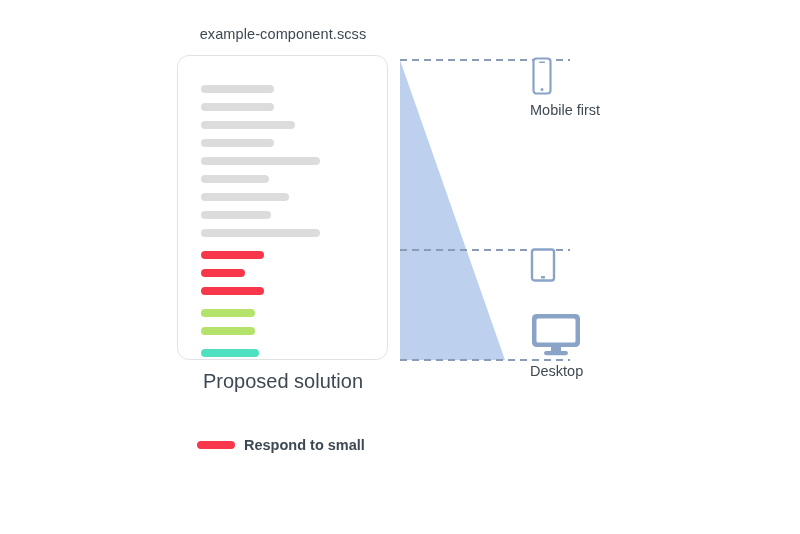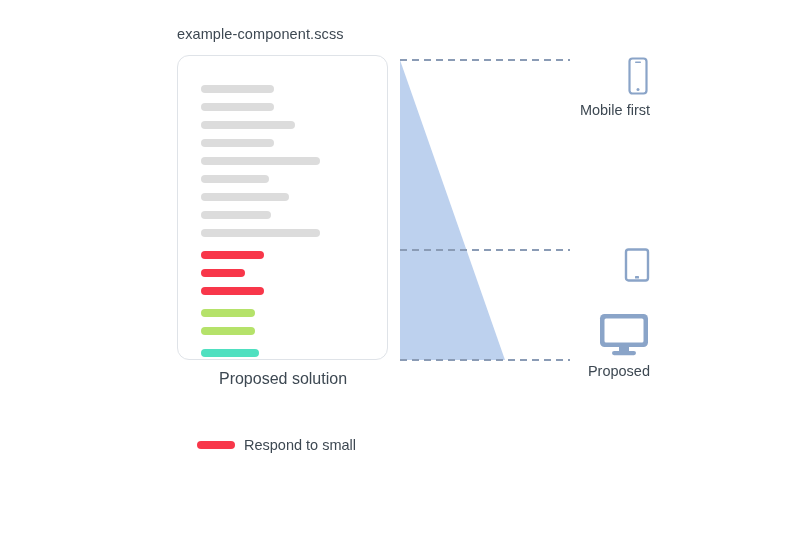--- a/index.html
+++ b/index.html
@@ -20,21 +20,21 @@
     position: absolute;
     inset: 0;
   }
 
   
   #card-title {
     position: absolute;
     left: 177px;
     top: 26px;
     width: 212px;
-    text-align: left;
+    text-align: center;
     font-size: 14.5px;
     color: #3d4852;
     letter-spacing: 0.1px;
   }
 
   
   #code-card {
     position: absolute;
     left: 177px;
     top: 55px;
@@ -65,37 +65,37 @@
 
   .gap-sm { margin-bottom: 14px; }
 
   
   #card-caption {
     position: absolute;
     left: 177px;
     top: 370px;
     width: 212px;
     text-align: center;
-    font-size: 16px;
+    font-size: 20px;
     color: #3d4852;
   }
 
   
   #funnel {
     position: absolute;
     left: 395px;
     top: 50px;
     width: 180px;
     height: 325px;
   }
 
   
   .device-block {
     position: absolute;
-    text-align: right;
+    text-align: left;
     width: 120px;
   }
   #device-mobile  { left: 530px; top: 57px; }
   #device-tablet  { left: 530px; top: 248px; }
   #device-desktop { left: 530px; top: 312px; }
 
   .device-icon {
     display: block;
     margin: 0 auto;
     line-height: 0;
@@ -109,20 +109,21 @@
   
   #legend {
     position: absolute;
     left: 197px;
     top: 431px;
   }
   .legend-row {
     display: flex;
     align-items: center;
     height: 28px;
+    font-weight: bold;
   }
   .legend-swatch {
     width: 38px;
     height: 8px;
     border-radius: 4px;
     flex: 0 0 auto;
   }
   .legend-label {
     margin-left: 9px;
     font-size: 14.5px;
@@ -189,21 +190,21 @@
 
   <div class="device-block" id="device-desktop">
     <span class="device-icon">
       <svg width="52" height="44" viewBox="0 0 52 44">
         <rect x="2" y="2" width="48" height="33" rx="4.5" ry="4.5" fill="#8aa4c8"></rect>
         <rect x="6.5" y="6.5" width="39" height="24" rx="1.5" ry="1.5" fill="#ffffff"></rect>
         <rect x="21" y="35" width="10" height="4.5" fill="#8aa4c8"></rect>
         <rect x="14" y="39" width="24" height="4.2" rx="2.1" fill="#8aa4c8"></rect>
       </svg>
     </span>
-    <div class="device-label">Proposed</div>
+    <div class="device-label">Desktop</div>
   </div>
 
   <div id="legend">
       <div class="legend-row">
         <span class="legend-swatch" style="background: rgb(248, 55, 74);"></span>
         <span class="legend-label">Respond to small</span>
       </div>
     </div>
 
 </div>

